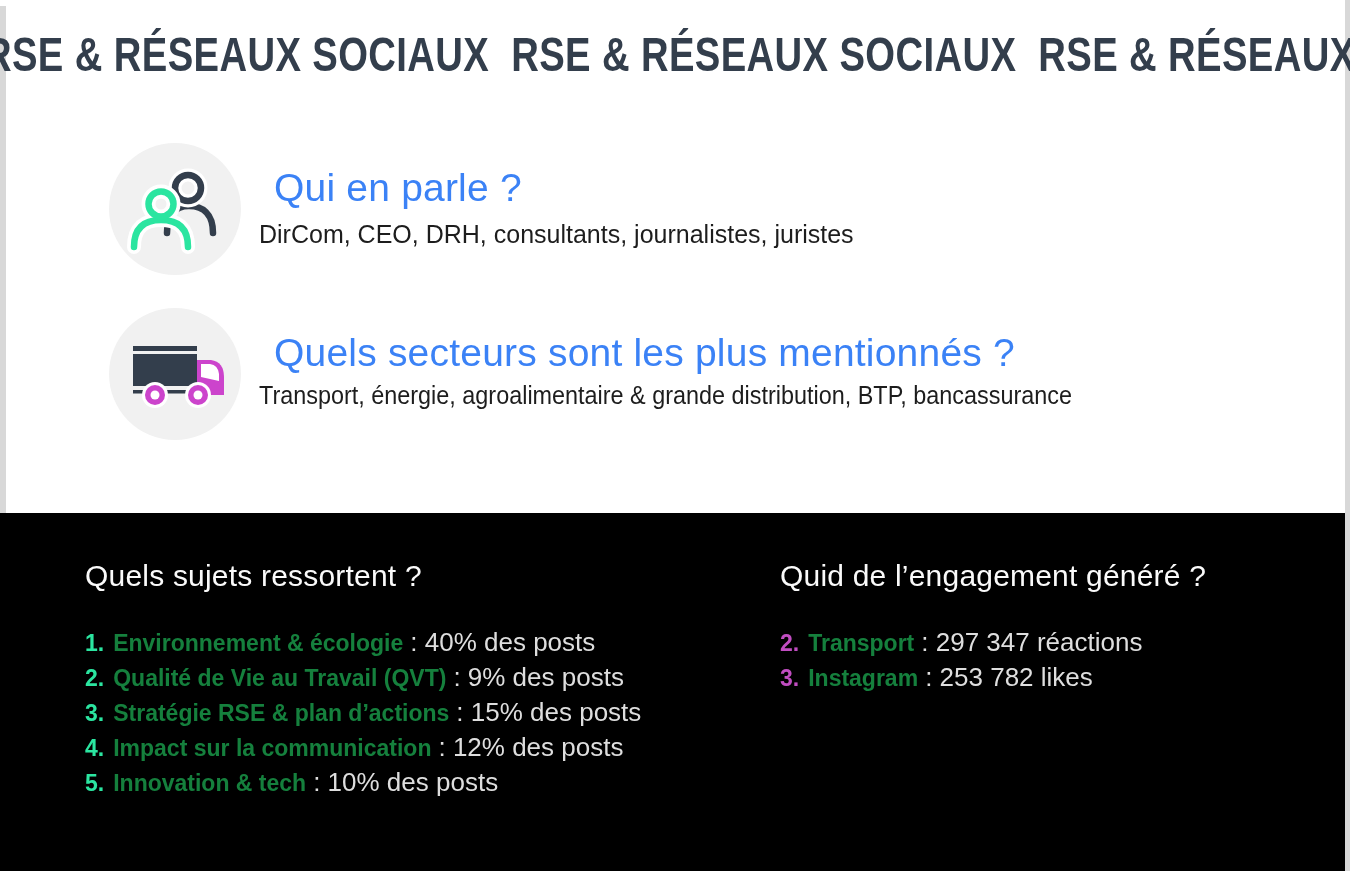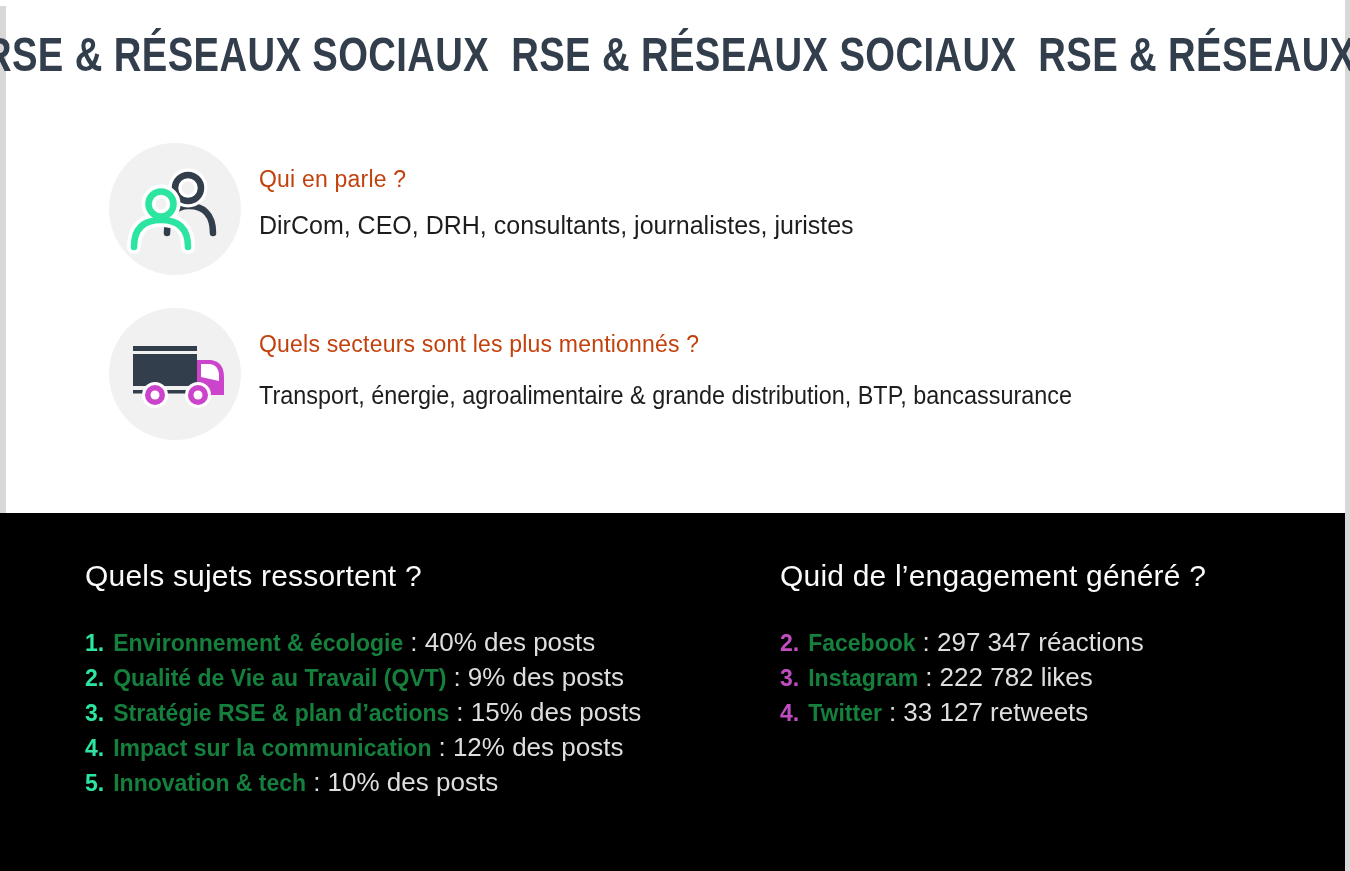--- a/index.html
+++ b/index.html
@@ -20,24 +20,24 @@
     white-space:pre;letter-spacing:0.5px;line-height:1.15;
     transform:scaleX(0.78);transform-origin:0 0;
   }
 
   
   .icon-circle{position:absolute;width:132px;height:132px;border-radius:50%;background:#f1f1f1;}
   .circle-who{left:109px;top:143px;}
   .circle-sectors{left:109px;top:308px;}
   .icon-svg{position:absolute;left:0;top:0;width:132px;height:132px;}
 
-  .row-title{position:absolute;left:259px;font-size:23px;color:#c2410c;letter-spacing:0.2px;}
+  .row-title{position:absolute;left:274px;font-size:39px;color:#3b82f6;letter-spacing:0.2px;}
   .row-sub{position:absolute;left:259px;font-size:25px;color:#1d1d1d;}
   .title-who{top:166px;}
-  .sub-who{top:211px;}
+  .sub-who{top:220px;}
   .title-sectors{top:331px;}
   .sub-sectors{top:380px;font-size:26px;transform:scaleX(0.9);transform-origin:0 0;white-space:nowrap;}
 
   
   .dark-panel{position:absolute;left:0;top:513px;width:1345px;height:380px;background:#000000;}
   .panel-col{position:absolute;top:0;}
   .col-topics{left:85px;}
   .col-engagement{left:780px;}
   .panel-heading{position:absolute;top:46px;left:0;font-size:30px;color:#fafafa;letter-spacing:0.2px;white-space:nowrap;}
   .rank-list{position:absolute;top:112px;left:0;}
@@ -116,26 +116,23 @@
         <div class="rank-row">
           <span class="rank-num">5.</span><span class="rank-label">Innovation &amp; tech</span><span class="rank-value">: 10% des posts</span>
         </div>
       </div>
     </div>
 
     <div class="panel-col col-engagement">
       <div class="panel-heading">Quid de l’engagement généré ?</div>
       <div class="rank-list">
         <div class="rank-row">
-          <span class="rank-num">2.</span><span class="rank-label">Facebook</span><span class="rank-value">: 297 347 réactions</span>
+          <span class="rank-num">2.</span><span class="rank-label">Transport</span><span class="rank-value">: 297 347 réactions</span>
         </div>
         <div class="rank-row">
-          <span class="rank-num">3.</span><span class="rank-label">Instagram</span><span class="rank-value">: 222 782 likes</span>
-        </div>
-        <div class="rank-row">
-          <span class="rank-num">4.</span><span class="rank-label">Twitter</span><span class="rank-value">: 33 127 retweets</span>
+          <span class="rank-num">3.</span><span class="rank-label">Instagram</span><span class="rank-value">: 253 782 likes</span>
         </div>
       </div>
     </div>
 
   </div>
 
 </div>
 
 </body></html>

